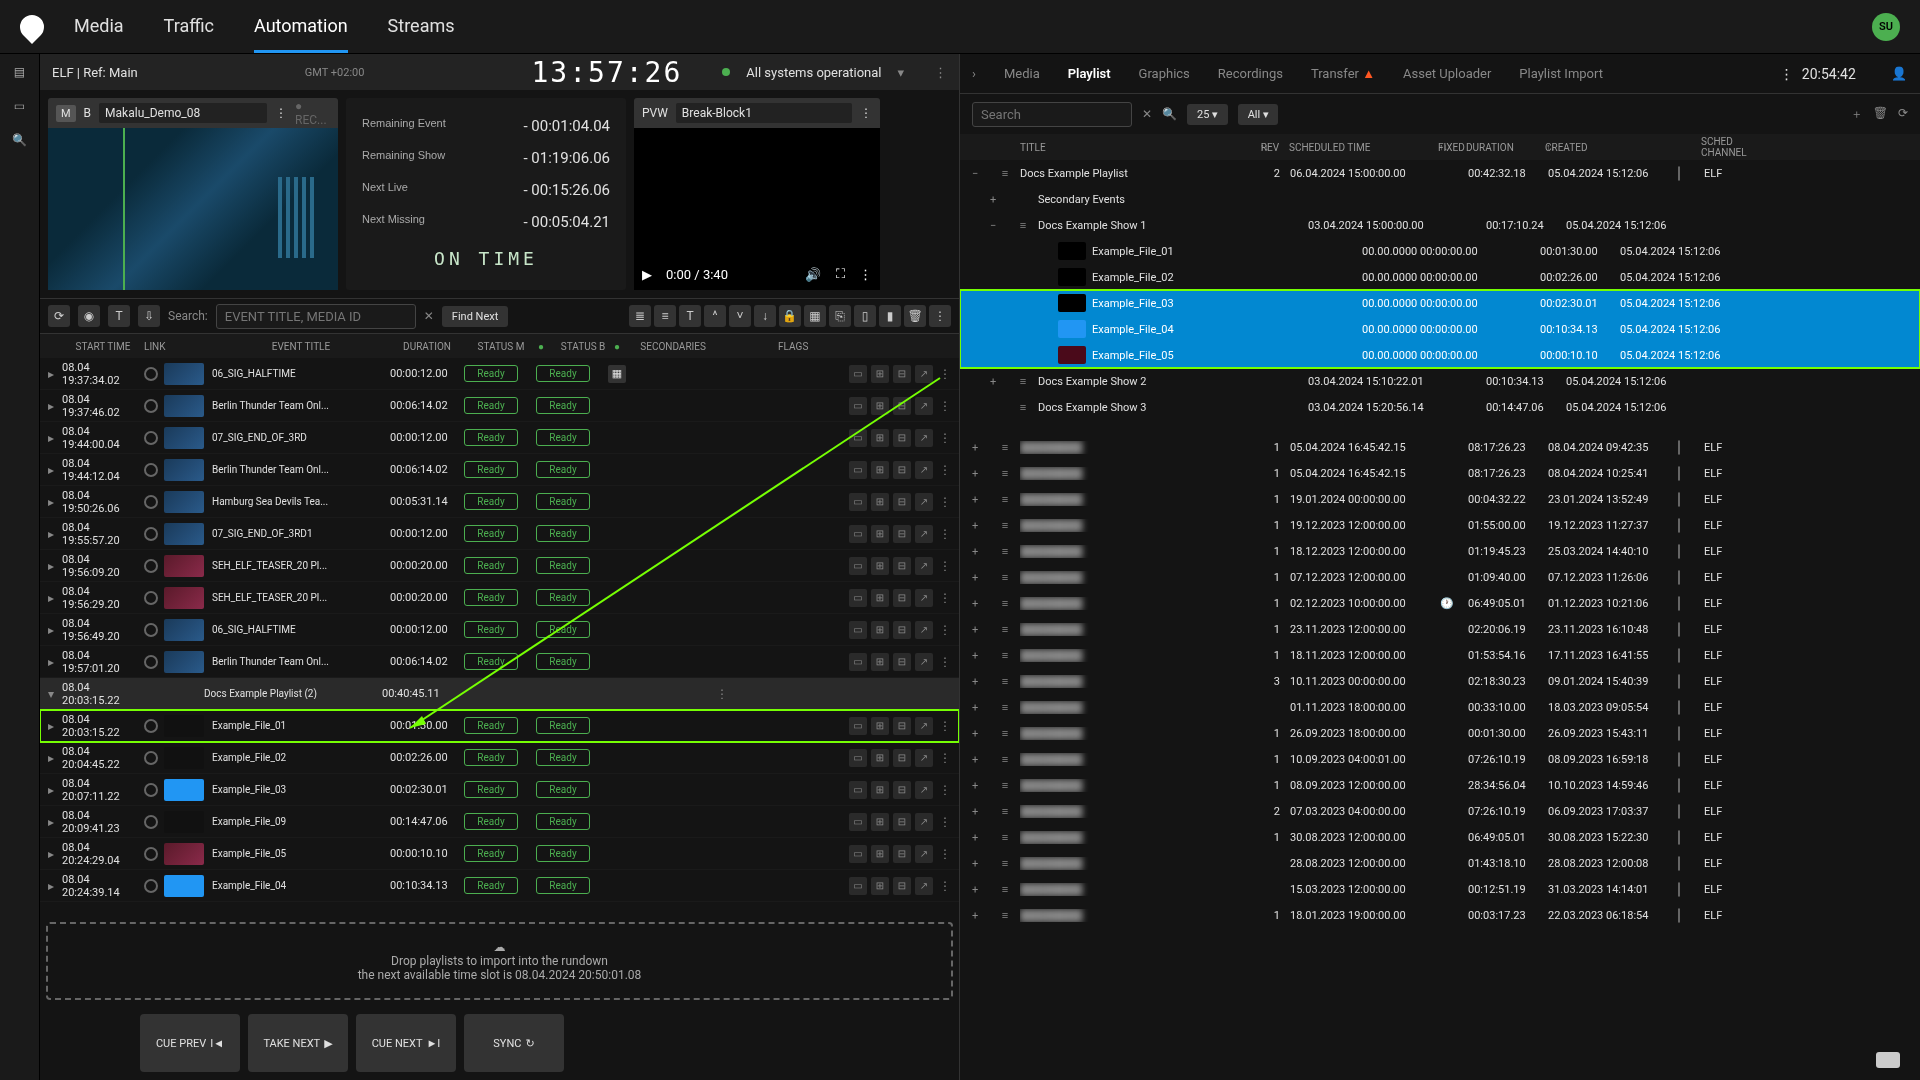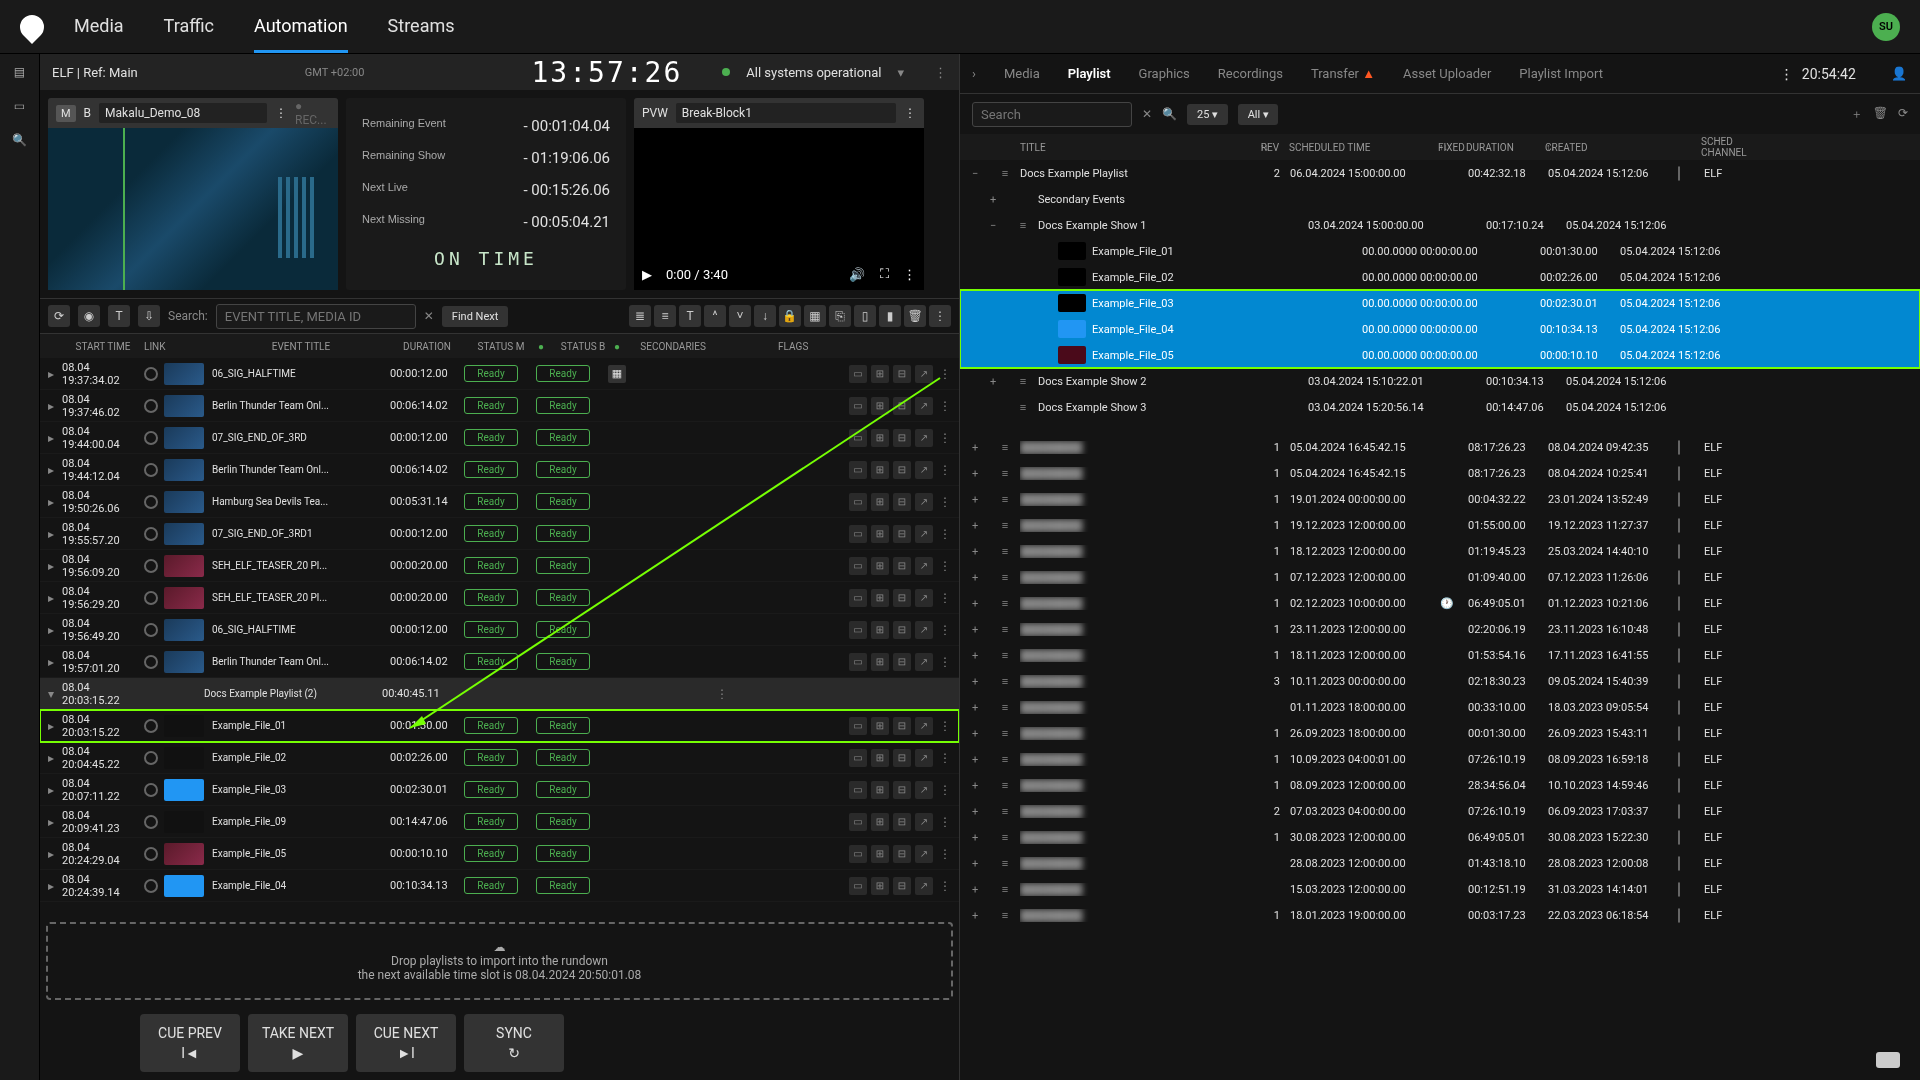--- a/index.html
+++ b/index.html
@@ -16,21 +16,21 @@
 .left-panel { width:920px; background:#141414; display:flex; flex-direction:column; border-right:1px solid #333; }
 .channel-bar { height:36px; background:#232323; display:flex; align-items:center; padding:0 12px; font-size:13px; gap:20px; }
 .clock { font-family:monospace; font-size:28px; letter-spacing:2px; margin-left:auto; color:#fff; }
 .status-ind { display:flex; align-items:center; gap:16px; margin-left:20px; }
 .dot-green { width:8px; height:8px; background:#4caf50; border-radius:50%; }
 .chev { color:#888; }
 .preview-row { display:flex; padding:8px; gap:8px; height:208px; }
 .preview-box { background:#1a1a1a; border-radius:3px; display:flex; flex-direction:column; }
 .pv1 { width:290px; }
 .pv2 { width:280px; padding:12px 16px; }
-.pv3 { width:290px; }
+.pv3 { width:246px; }
 .pv-head { height:30px; display:flex; align-items:center; padding:0 8px; gap:8px; font-size:12px; background:#333; border-radius:3px 3px 0 0; }
 .pv-head input { flex:1; background:#222; border:none; color:#e0e0e0; padding:3px 6px; border-radius:2px; font-size:12px; }
 .badge-m { background:#555; padding:2px 5px; border-radius:2px; font-size:11px; }
 .video-area { flex:1; background:#000; position:relative; display:flex; align-items:center; justify-content:center; }
 .wave-thumb { width:100%; height:100%; background:linear-gradient(135deg,#0a2a3a 30%,#1a4a6a 50%,#0a2a3a 70%); position:relative; }
 .wave-thumb::after { content:''; position:absolute; right:20px; top:30%; bottom:20%; width:40px; background:repeating-linear-gradient(90deg,#2a6a8a,#2a6a8a 4px,transparent 4px,transparent 8px); }
 .play-line { position:absolute; left:75px; top:0; bottom:0; border-left:2px solid #4caf50; }
 .time-pair { display:flex; justify-content:space-between; margin:7px 0; font-family:monospace; font-size:15px; }
 .time-pair .lbl { font-size:11px; color:#aaa; font-family:-apple-system,sans-serif; }
 .ontime { text-align:center; font-family:monospace; letter-spacing:4px; color:#c8e6c9; margin-top:10px; font-size:18px; }
@@ -54,21 +54,21 @@
 .col-title { width:178px; font-size:10px; overflow:hidden; text-overflow:ellipsis; white-space:nowrap; }
 .col-dur { width:74px; font-size:11px; }
 .pill { padding:2px 10px; border:1px solid #4caf50; border-radius:3px; color:#4caf50; font-size:10px; margin-right:18px; width:54px; text-align:center; }
 .col-sec { width:90px; }
 .sec-icon { width:18px; height:18px; background:#333; border-radius:2px; display:inline-flex; align-items:center; justify-content:center; font-size:11px; }
 .col-flags { width:20px; }
 .row-actions { margin-left:auto; display:flex; gap:4px; }
 .ra-btn { width:18px; height:18px; background:#2a2a2a; border-radius:2px; font-size:10px; display:flex; align-items:center; justify-content:center; color:#888; cursor:pointer; }
 .drop-zone { margin:6px; border:2px dashed #666; border-radius:4px; padding:16px; text-align:center; color:#aaa; font-size:12px; }
 .transport { display:flex; gap:8px; padding:8px 100px; }
-.tp-btn { flex:0 0 100px; height:58px; background:#333; border-radius:4px; display:flex; flex-direction:column; align-items:center; justify-content:center; gap:4px; font-size:14px; cursor:pointer; }
+.tp-btn { flex:0 0 100px; height:58px; background:#333; border-radius:4px; display:flex; flex-direction:row; align-items:center; justify-content:center; gap:4px; font-size:11px; cursor:pointer; }
 .right-panel { flex:1; background:#141414; display:flex; flex-direction:column; }
 .right-tabs { height:40px; display:flex; align-items:center; padding:0 12px; gap:28px; font-size:13px; border-bottom:1px solid #333; }
 .right-tab { color:#888; cursor:pointer; }
 .right-tab.active { color:#fff; font-weight:600; }
 .rt-clock { margin-left:auto; font-family:monospace; font-size:14px; }
 .right-toolbar { height:40px; display:flex; align-items:center; padding:0 12px; gap:10px; }
 .right-table-head { height:26px; display:flex; align-items:center; padding:0 12px; font-size:10px; color:#999; background:#1a1a1a; }
 .right-body { flex:1; overflow-y:auto; }
 .pl-row { height:26px; display:flex; align-items:center; padding:0 12px; font-size:11px; }
 .pl-row.sel { background:#0288d1; color:#fff; }
@@ -846,21 +846,21 @@
           <span class="pl-chan">ELF</span>
         </div>
         <div class="pl-row ">
           <span class="pl-icon">+</span>
           <span class="pl-icon2">≡</span>
           <span class="pl-title"><span class="blur">████████</span></span>
           <span class="pl-rev">3</span>
           <span class="pl-sched">10.11.2023 00:00:00.00</span>
           <span class="pl-fixed"></span>
           <span class="pl-dur">02:18:30.23</span>
-          <span class="pl-created">09.05.2024 15:40:39</span>
+          <span class="pl-created">09.01.2024 15:40:39</span>
           <span class="pl-chk"><span class="chk"></span></span>
           <span class="pl-chan">ELF</span>
         </div>
         <div class="pl-row ">
           <span class="pl-icon">+</span>
           <span class="pl-icon2">≡</span>
           <span class="pl-title"><span class="blur">████████</span></span>
           <span class="pl-rev"></span>
           <span class="pl-sched">01.11.2023 18:00:00.00</span>
           <span class="pl-fixed"></span>

